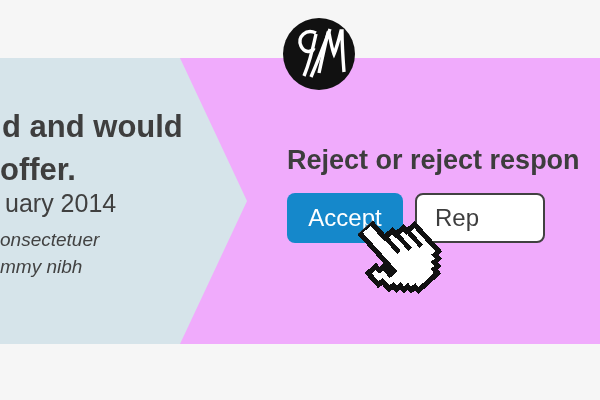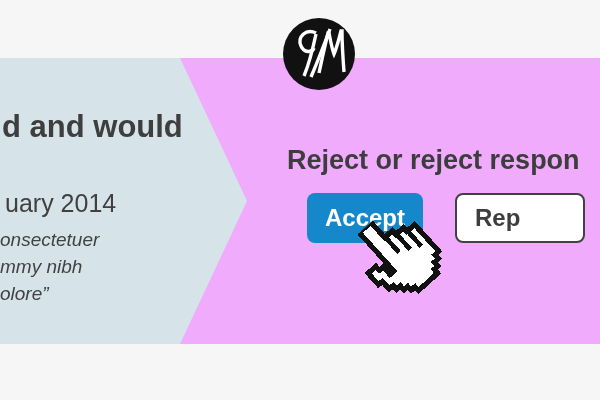--- a/index.html
+++ b/index.html
@@ -25,47 +25,47 @@
   .visually-hidden { position:absolute; width:1px; height:1px; overflow:hidden; clip-path:inset(50%); }
 
   .heading {
     position:absolute; left:287px; top:147px; line-height:1;
     font-size:27px; font-weight:bold; color:#3d3d3d; white-space:nowrap;
   }
 
   .btn-row { position:absolute; left:287px; top:193px; display:flex; gap:12px; }
   .btn {
     box-sizing:border-box; height:50px; border-radius:8px;
-    font-family:inherit; font-size:24px; font-weight:bold;
+    font-family:inherit; font-size:24px; font-weight:normal;
     display:flex; align-items:center; justify-content:center;
-    padding:0; cursor:pointer; line-height:1;margin-left:20px;
+    padding:0; cursor:pointer; line-height:1;
   }
   .btn-primary   { width:116px; background:#1588cb; color:#ffffff; border:none; }
   .btn-secondary { width:113px; background:#ffffff; color:#3d3d3d; border:2px solid #414141; }
   .btn-third     { width:130px; justify-content:flex-start; padding-left:18px; }
 
   .cursor {
     position:absolute; left:356px; top:212px; width:88px; height:93px;
     transform:rotate(-42deg); pointer-events:none;
   }
 </style>
 </head>
 <body>
 
 <div class="stage">
 
   <div class="strip-top"></div>
   <div class="strip-bottom"></div>
 
   <div class="arrow"></div>
   <div class="t-line t-bold" style="left:2px;  top:111px;">d and would</div>
+  <div class="t-line t-bold" style="left:0px;  top:154px;">offer.</div>
   <div class="t-line t-date" style="left:5px;  top:191px;">uary 2014</div>
   <div class="t-line t-quote" style="left:0px;  top:230px;">onsectetuer</div>
   <div class="t-line t-quote" style="left:0px;  top:257px;">mmy nibh</div>
-  <div class="t-line t-quote" style="left:0px;  top:284px;">olore”</div>
 
   <div class="logo">
     <span class="visually-hidden">GM</span>
     <svg width="72" height="72" viewBox="0 0 72 72" aria-hidden="true">
       <circle cx="36" cy="36" r="36" fill="#111111"></circle>
       <g fill="none" stroke="#ffffff" stroke-width="3.4" stroke-linecap="butt">
         <path d="M33,15 C23,10 14,19 18,28 C21,35 29,35 31,30"></path>
         <path d="M33,16 C30,30 26,46 21,58"></path>
         <path d="M47,11 C41,27 34,45 28,59"></path>
         <path d="M36,55 C39,41 42,27 45,15 L46,15 C48,25 49,31 51,36 C54,29 56,21 58,13 L59,13 C59,27 60,41 61,54"></path>

